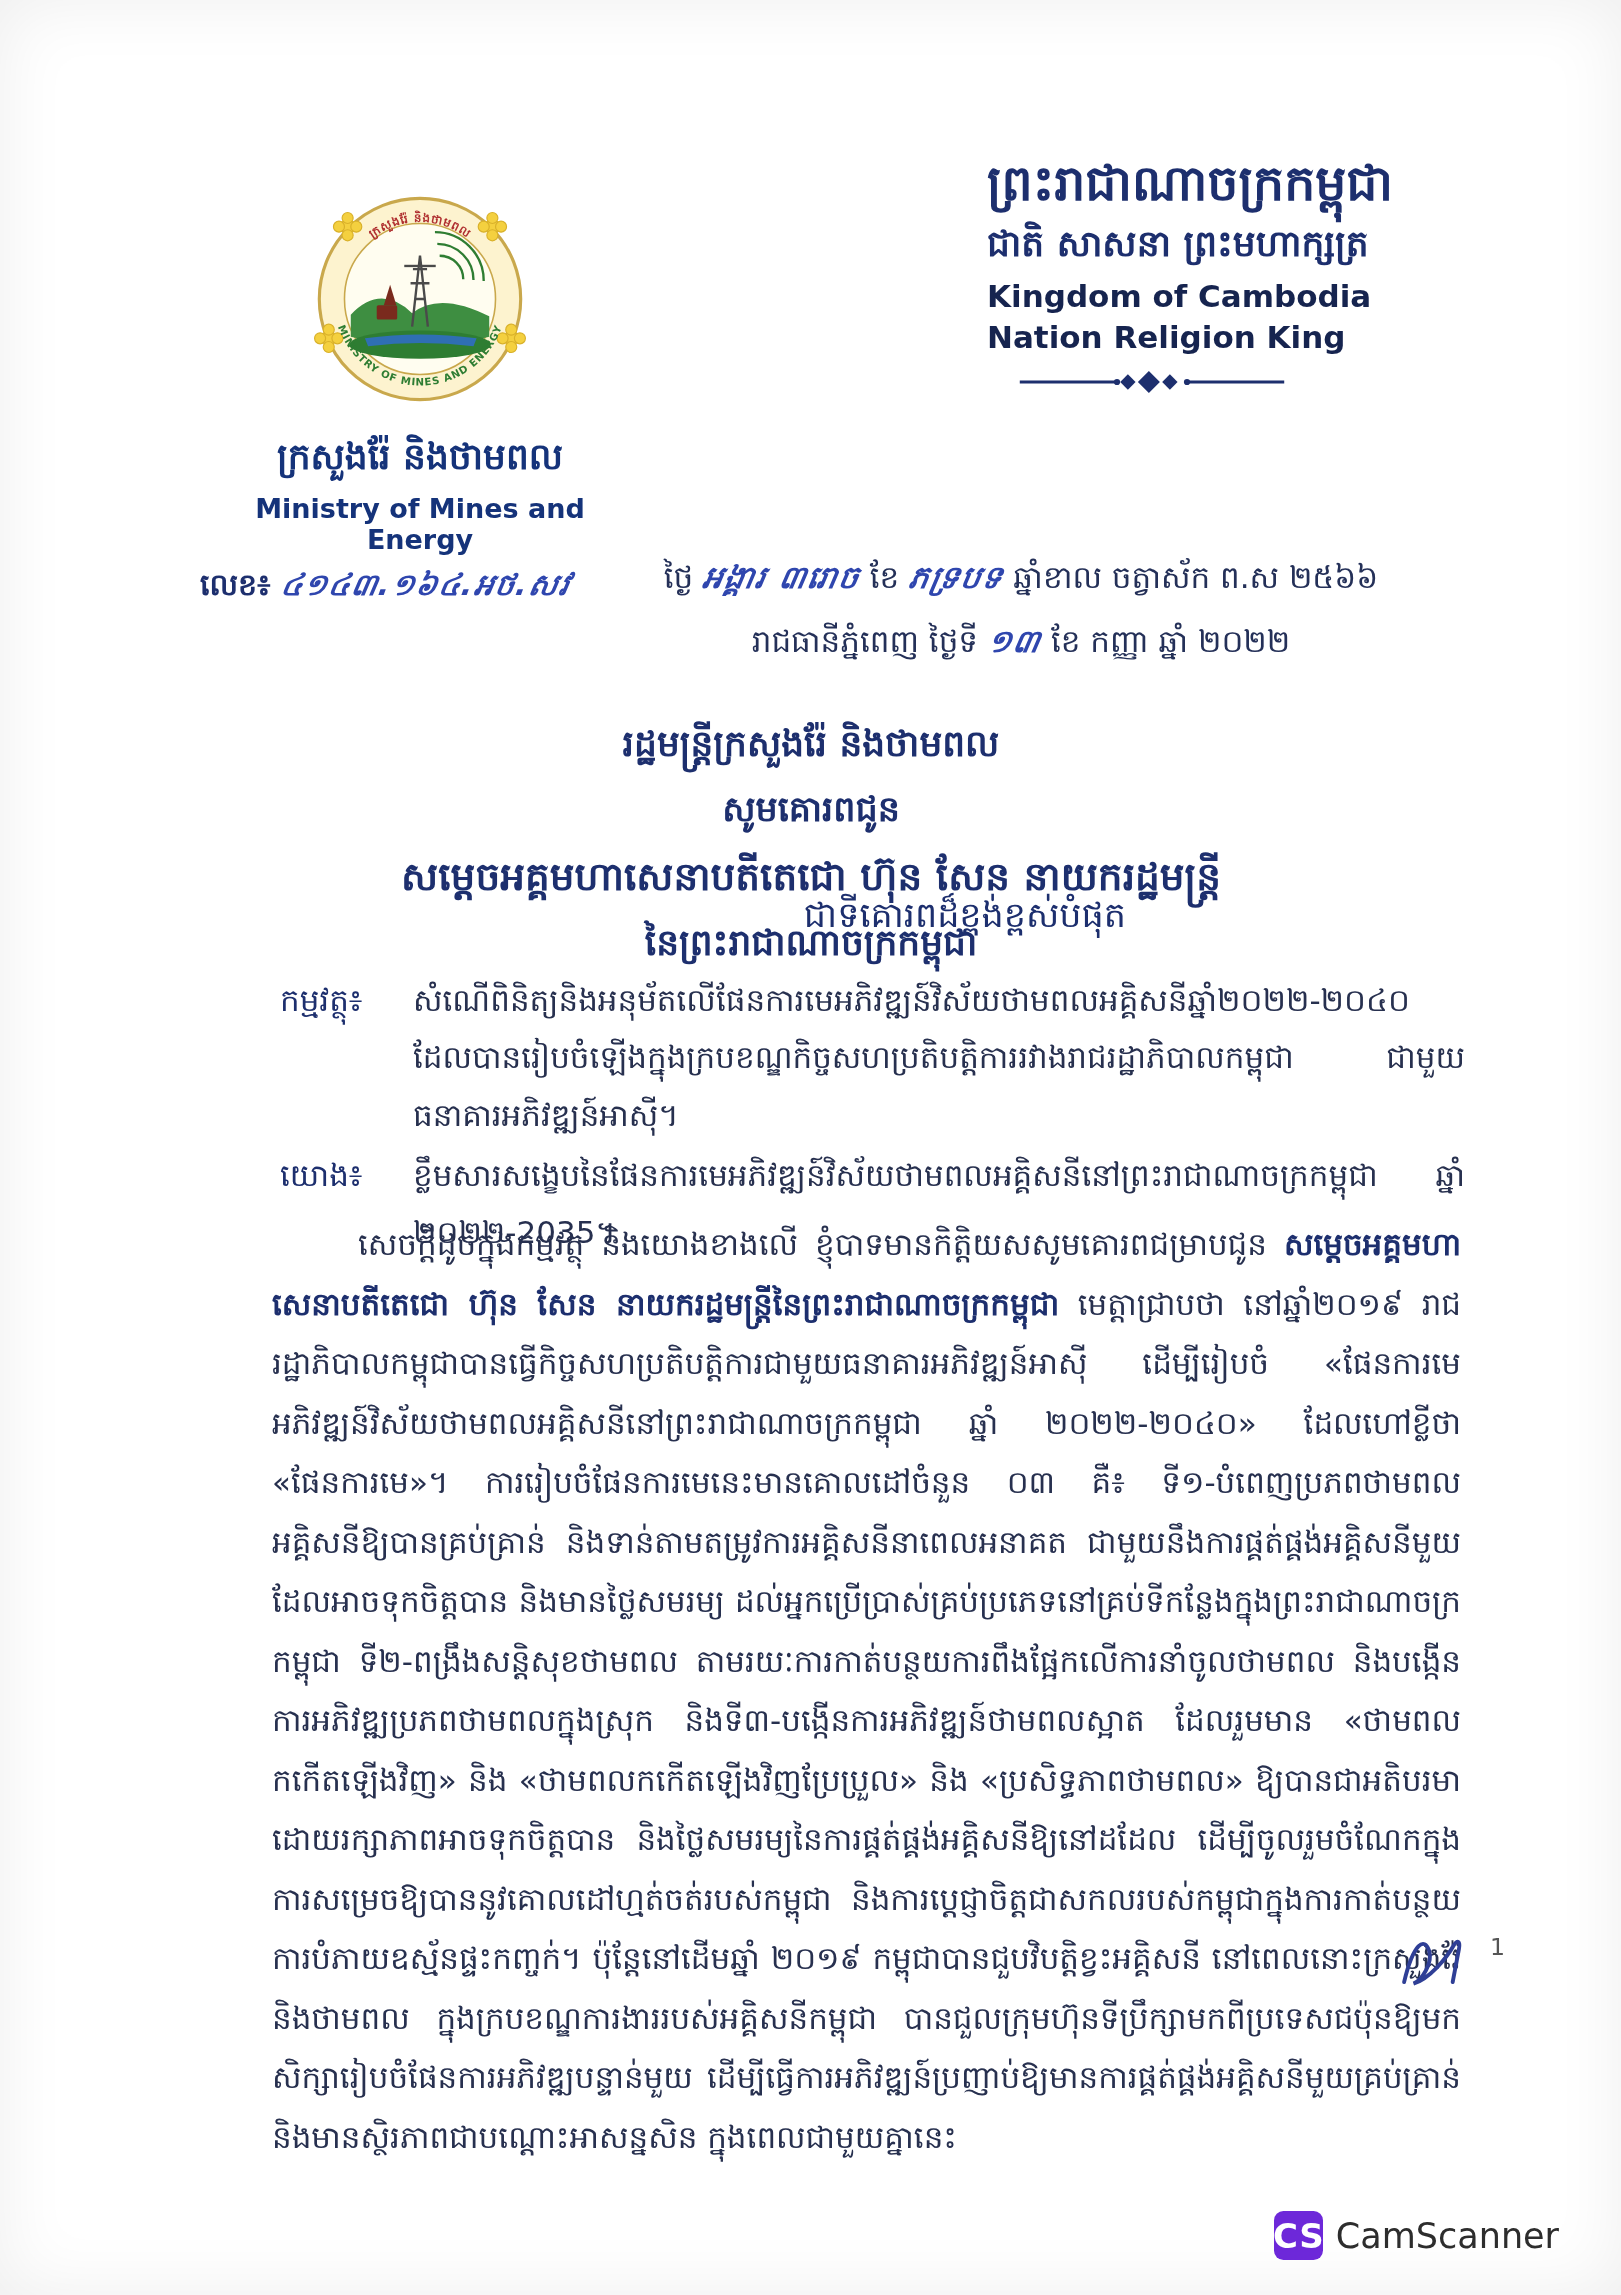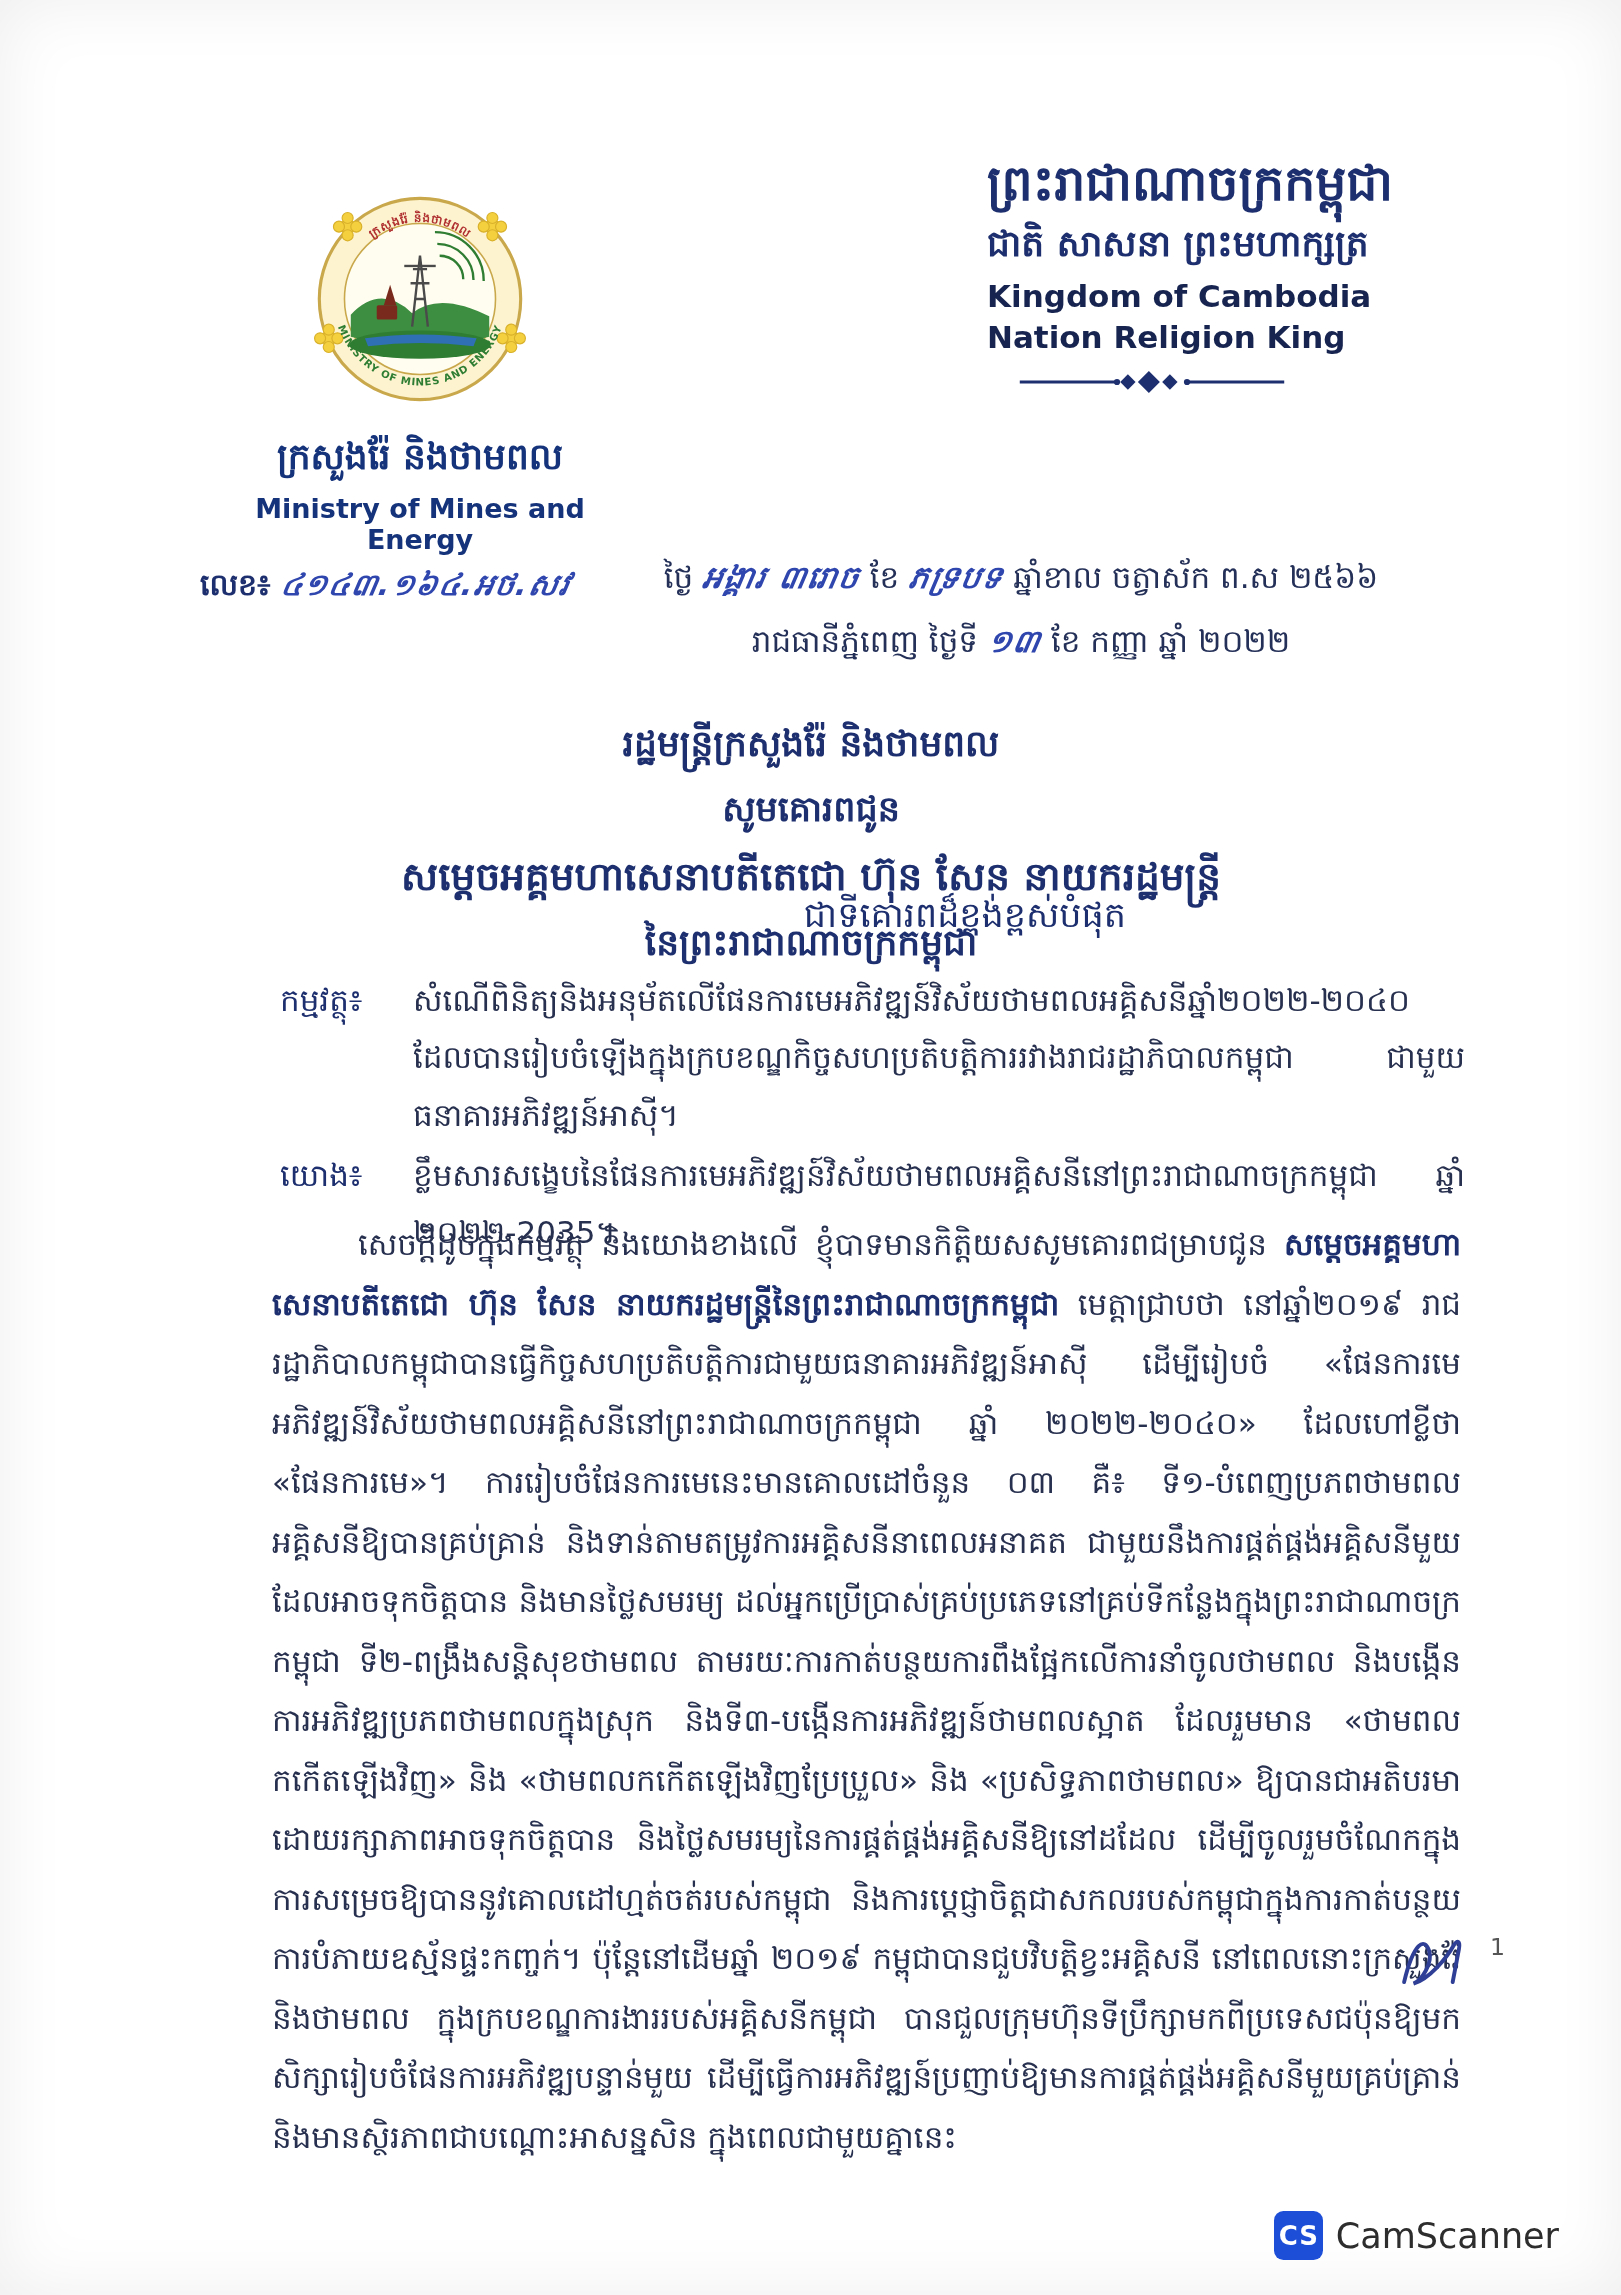--- a/index.html
+++ b/index.html
@@ -78,23 +78,23 @@
     position:absolute; top:1933px; left:1490px;
     font-size:23.6px; color:#555;
   }
   
   .camscanner{
     position:absolute; bottom:35px; right:63px;
     display:flex; align-items:center;
   }
   .cs-badge{
     width:49px; height:49px; border-radius:9.4px;
-    background:#1d4ed8; color:#ffffff;
+    background:#6d28d9; color:#ffffff;
     display:flex; align-items:center; justify-content:center;
-    font-size:26px; font-weight:700; letter-spacing:0.8px;
+    font-size:34px; font-weight:700; letter-spacing:0.8px;
   }
   .cs-label{
     font-size:35px; color:#2d2d2d; margin-left:12.6px;
     font-weight:400;
   }
 </style>
 </head>
 <body>
 
 <div class="sheet">

